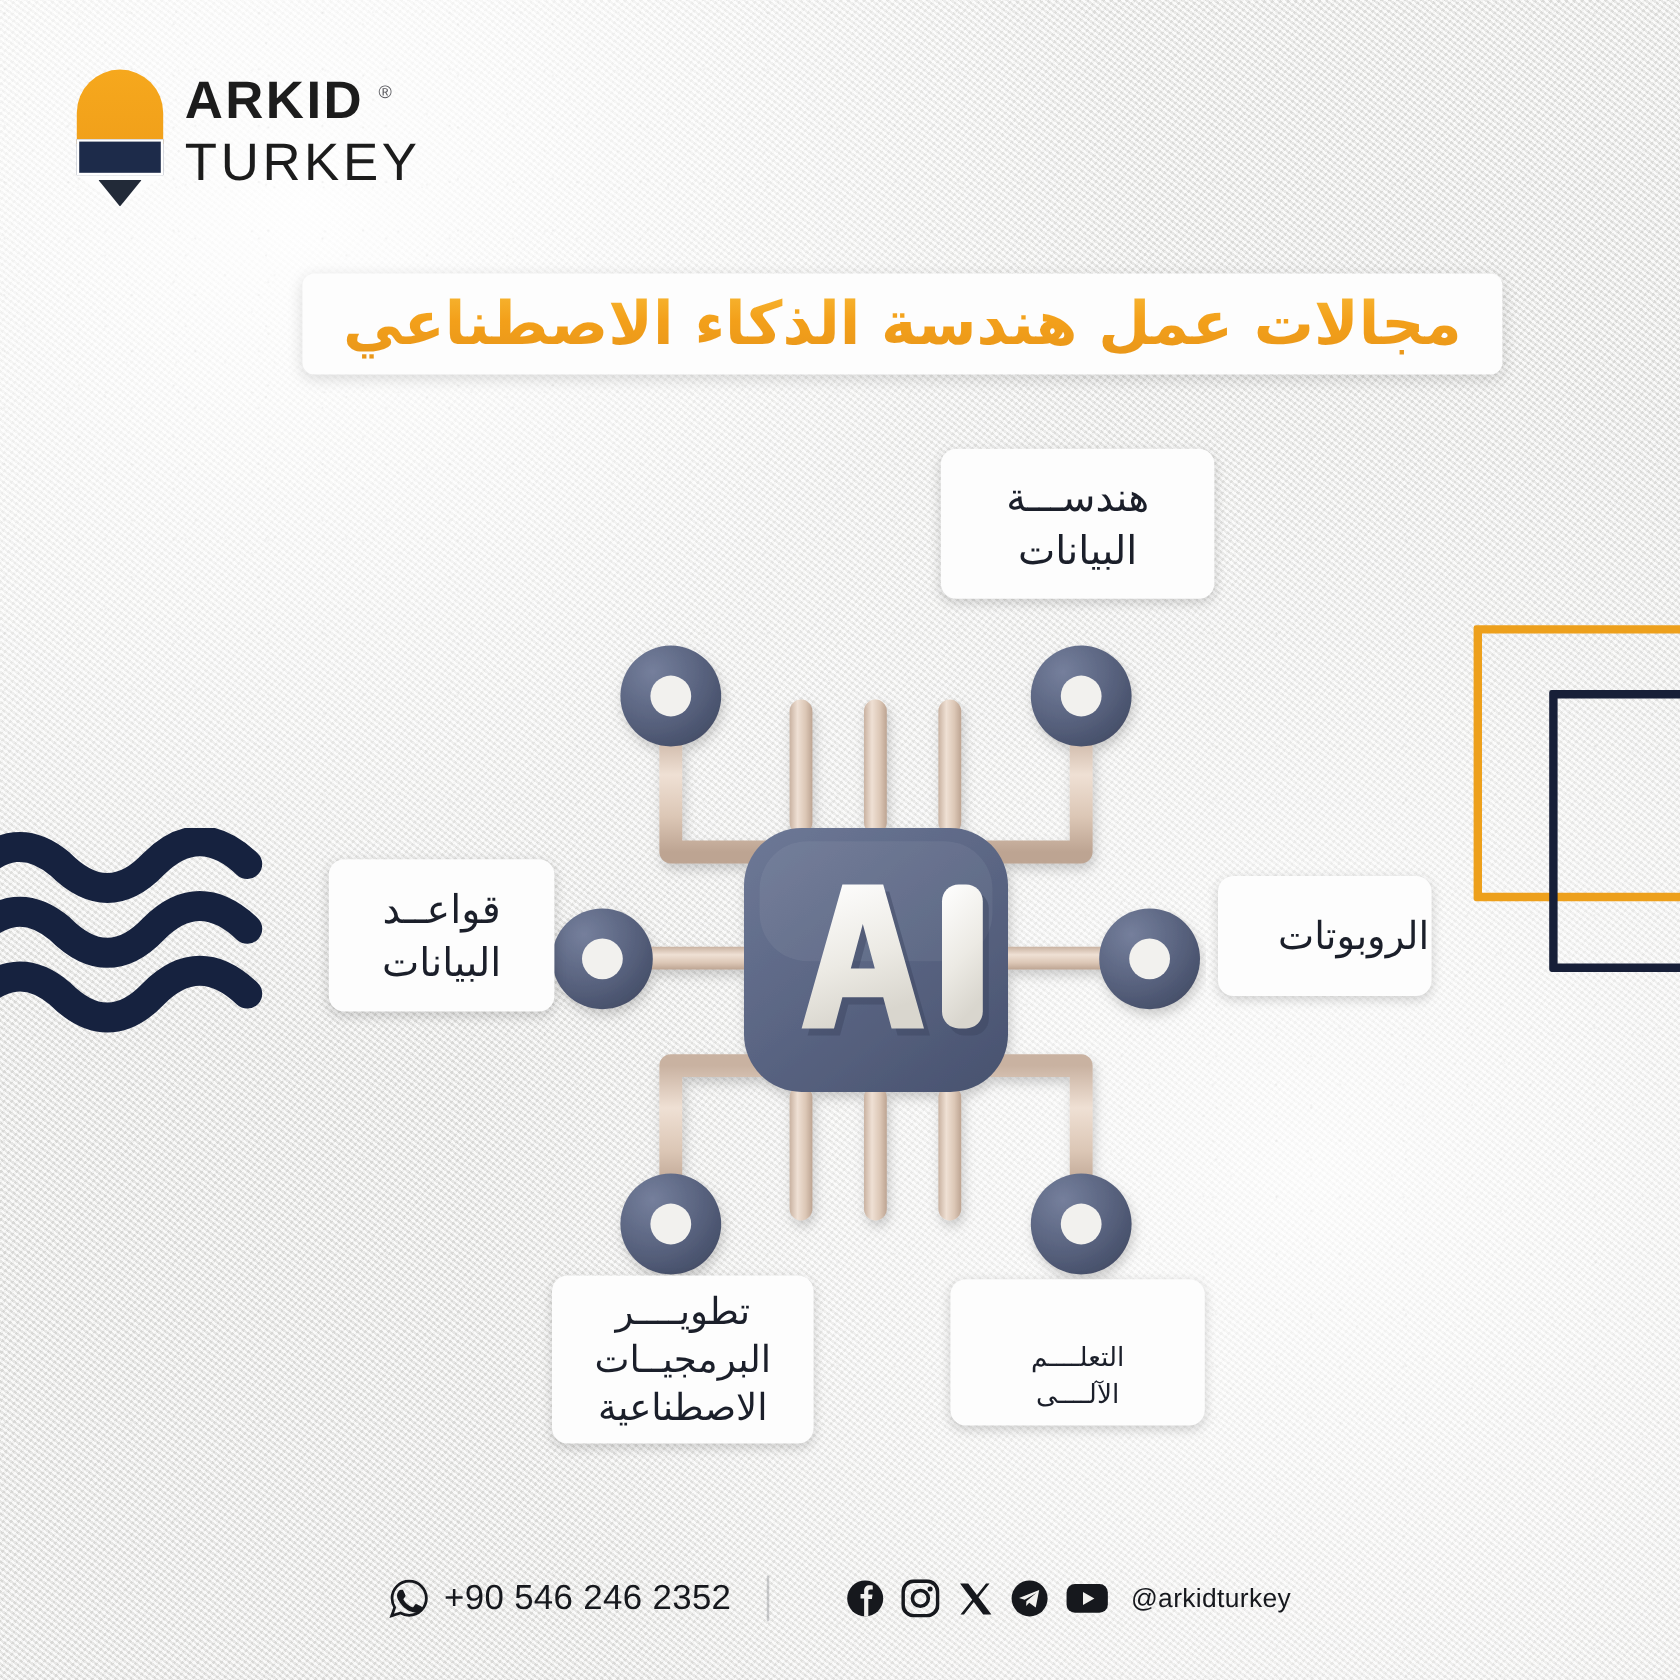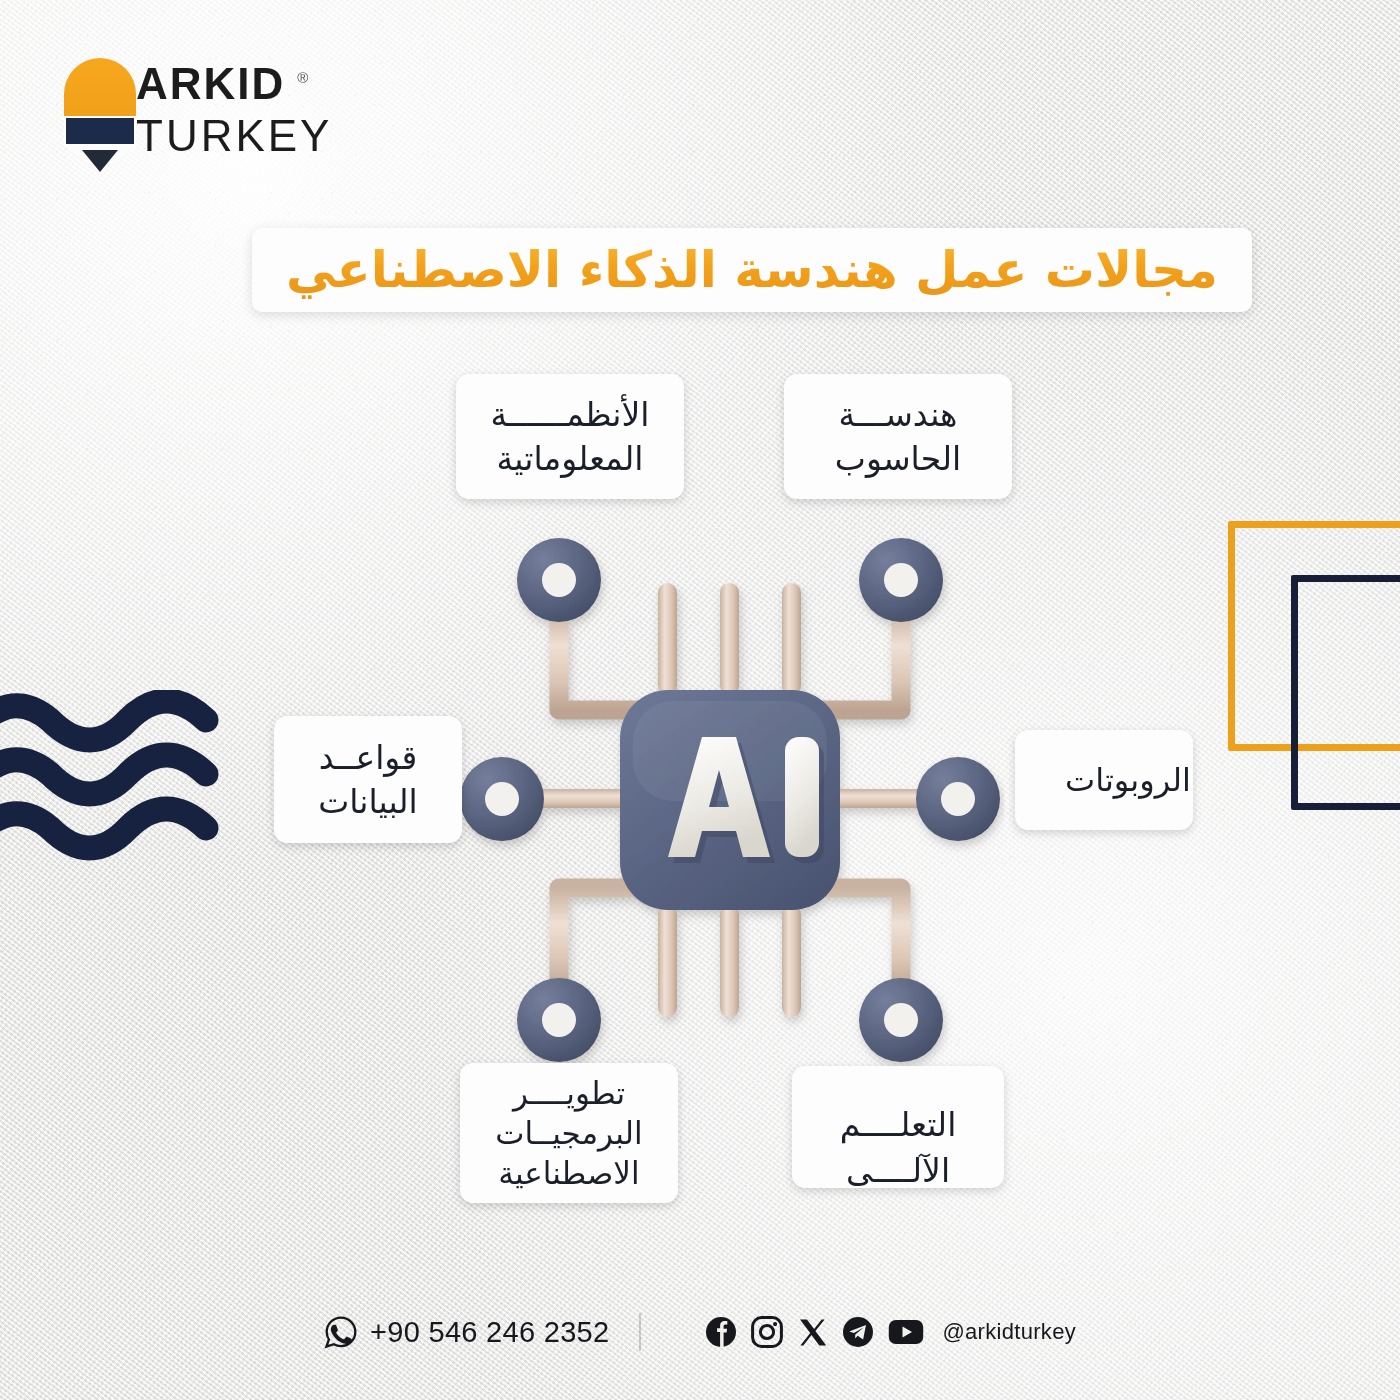--- a/index.html
+++ b/index.html
@@ -40,20 +40,21 @@
     background-size: 53px 47px, 67px 59px, 41px 73px, 79px 43px, 61px 67px;
   }
 
   
   #logo {
     position: absolute;
     left: 64px;
     top: 58px;
     display: flex;
     align-items: flex-start;
+    gap: 18px;
     justify-content: space-between;
   }
   .logo-mark {
     width: 72px;
     height: 112px;
     position: relative;
   }
   .lm-top {
     position: absolute;
     left: 0; top: 0;
@@ -165,21 +166,21 @@
 
   #box-info-systems { left: 456px; top: 374px; width: 228px; height: 125px; }
   #box-computer-eng { left: 784px; top: 374px; width: 228px; height: 125px; }
   #box-databases    { left: 274px; top: 716px; width: 188px; height: 127px; }
   #box-robotics     { left: 1015px; top: 730px; width: 178px; height: 100px; }
   #box-software-dev { left: 460px; top: 1063px; width: 218px; height: 140px; }
   #box-machine-learn{ left: 792px; top: 1066px; width: 212px; height: 122px; }
 
   #box-robotics .label-text { font-size: 32px; margin-left: 48px; }
   #box-software-dev .label-text { font-size: 31px; line-height: 1.3; }
-  #box-machine-learn .label-text { font-size: 33px; line-height: 1.38; margin-top: 41px; }
+  #box-machine-learn .label-text { font-size: 22px; line-height: 1.38; margin-top: 41px; }
   #box-databases .label-text { font-size: 33px; }
 
   
   #chip-graphic {
     position: absolute;
     left: 455px;
     top: 525px;
     width: 550px;
     height: 550px;
   }
@@ -370,28 +371,24 @@
                  M 254 282 L 274 282 L 264 245 Z" fill="#3c4560" opacity="0.45" transform="translate(5,6)"></path>
         <path d="M 213 332 L 247 212 L 281 212 L 315 332 L 288 332 L 281 306 L 247 306 L 240 332 Z
                  M 254 282 L 274 282 L 264 245 Z" fill="url(#gAI)" fill-rule="evenodd"></path>
 
         <rect x="330" y="212" width="34" height="120" rx="14" fill="#3c4560" opacity="0.45" transform="translate(5,6)"></rect>
         <rect x="330" y="212" width="34" height="120" rx="14" fill="url(#gAI)"></rect>
       </g>
     </svg>
   </div>
 
-  <div class="label-box" id="box-info-systems">
-    <div class="label-text">الأنظمــــــة
-المعلوماتية</div>
-  </div>
 
   <div class="label-box" id="box-computer-eng">
     <div class="label-text">هندســـة
-الحاسوب</div>
+البيانات</div>
   </div>
 
   <div class="label-box" id="box-databases">
     <div class="label-text">قواعــد
 البيانات</div>
   </div>
 
   <div class="label-box" id="box-robotics">
     <div class="label-text">الروبوتات</div>
   </div>

